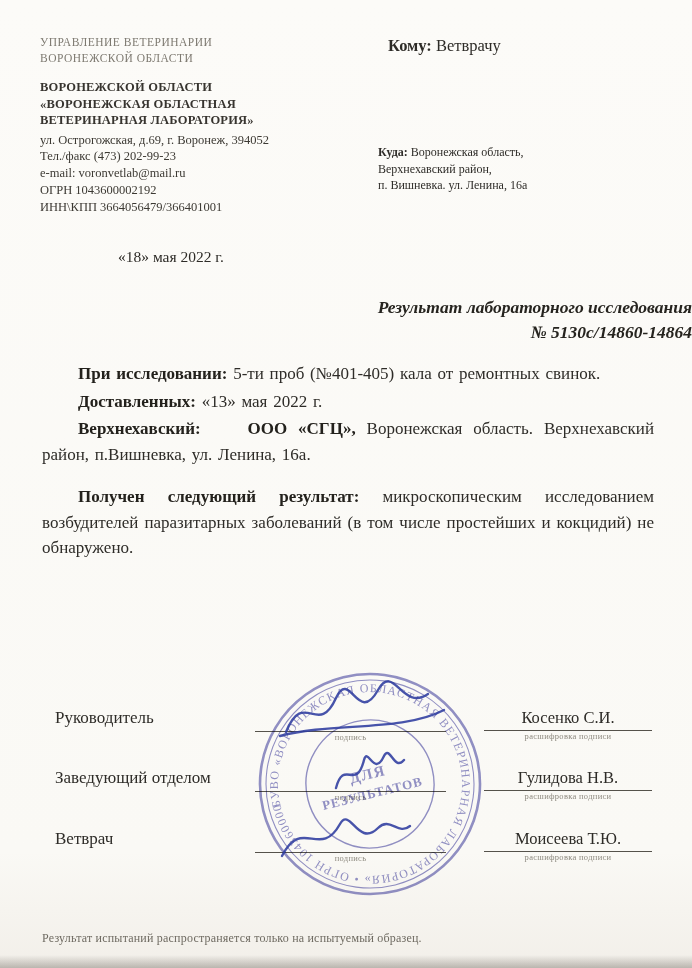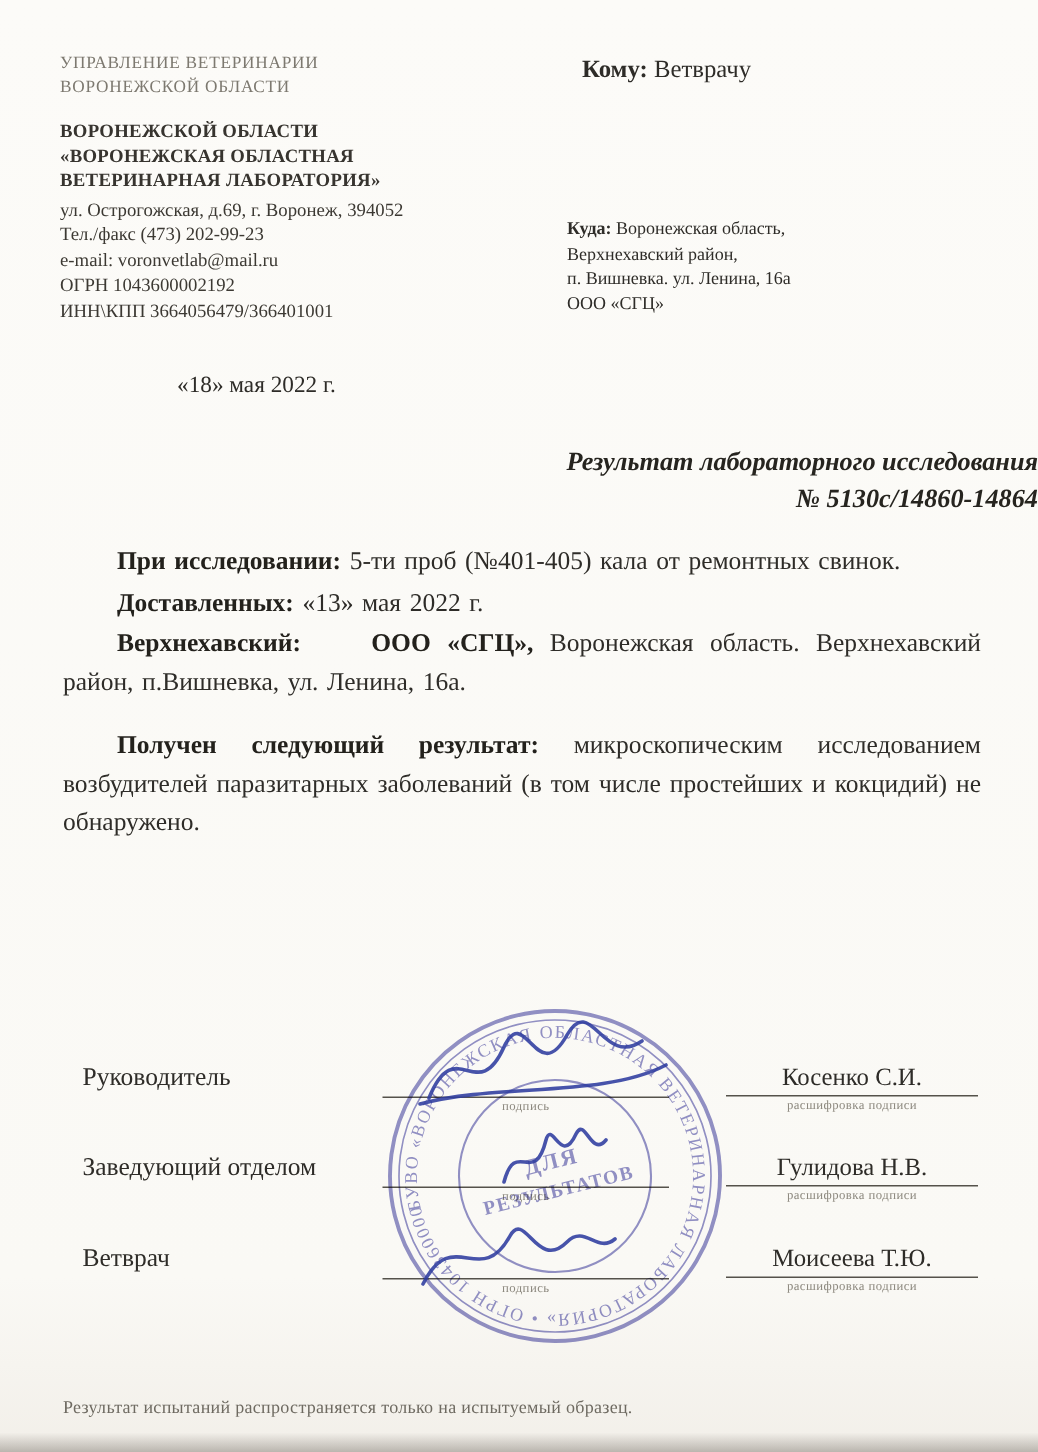--- a/index.html
+++ b/index.html
@@ -87,21 +87,20 @@
     <b>Кому:</b>
     <span>Ветврачу</span>
   </div>
   <div class="addr-block">
     <div>
       <b>Куда:</b>
       <span>Воронежская область,</span>
     </div>
     <div>Верхнехавский район,</div>
     <div>п. Вишневка. ул. Ленина, 16а</div>
-    <div>ООО «СГЦ»</div>
   </div>
 
   <div class="doc-title">
     <div>Результат лабораторного исследования</div>
     <div>№ 5130с/14860-14864</div>
   </div>
 
   <div class="body-text">
     <p>
       <b>При исследовании:</b>

